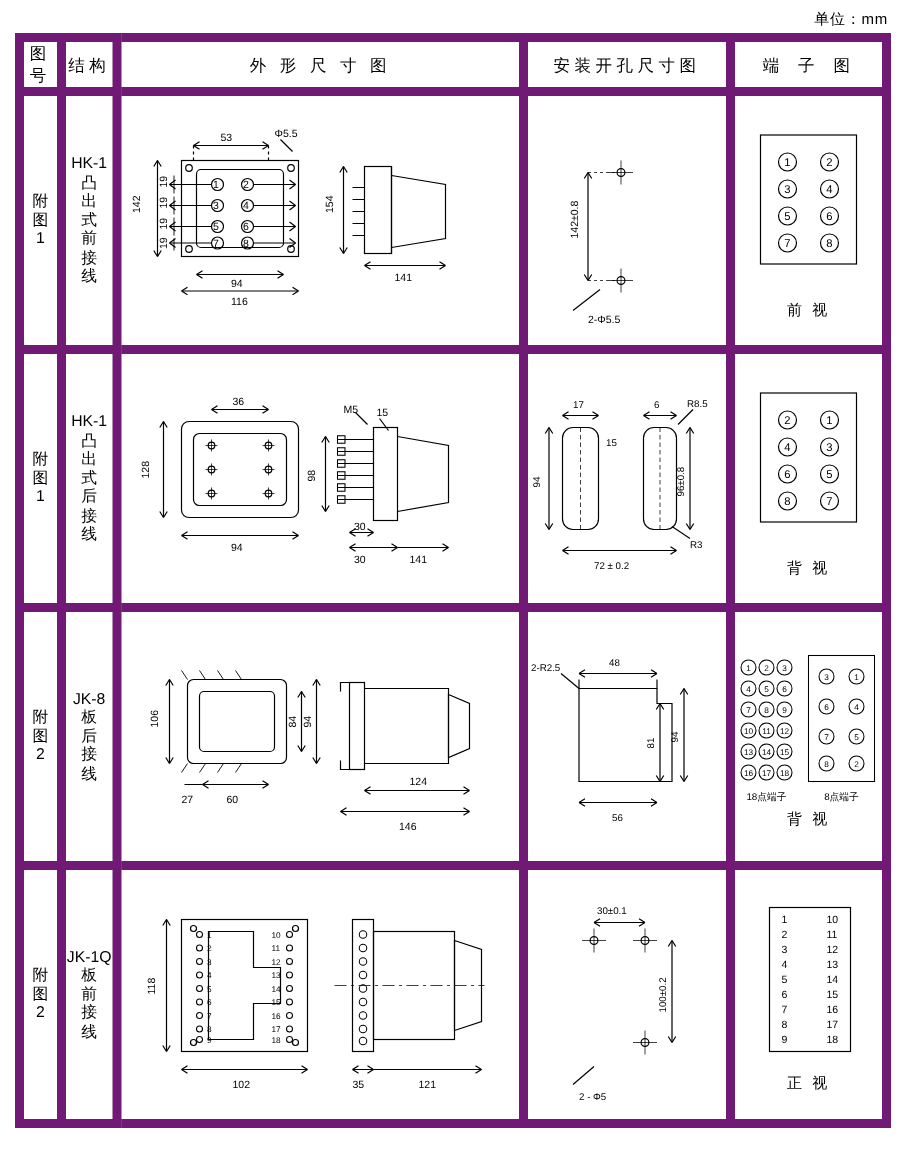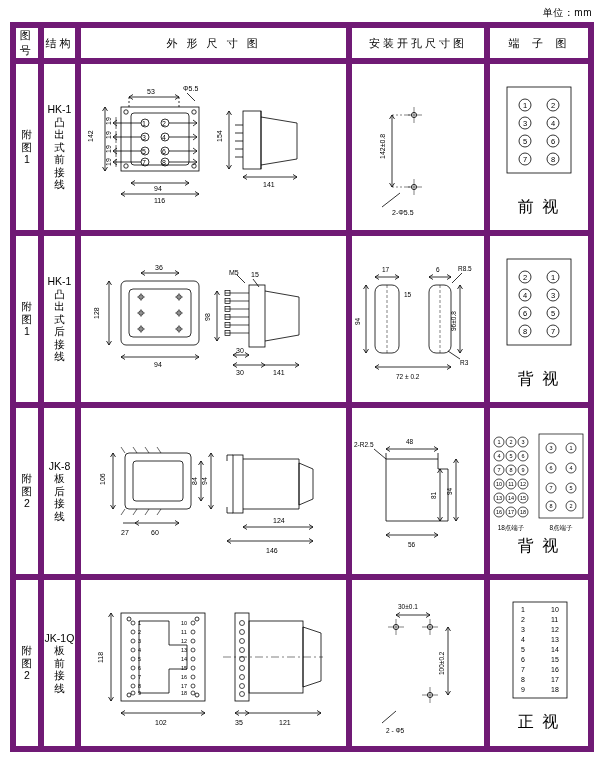--- a/index.html
+++ b/index.html
@@ -11,21 +11,21 @@
   table.main th{font-size:11px;font-weight:normal;height:22px;letter-spacing:3px;}
   .c-no{width:30px;}
   .c-st{width:46px;}
   .c-out{width:268px;}
   .c-hole{width:120px;}
   .c-term{width:100px;font-family:Liberation Mono, monospace;}
   td.cell{vertical-align:middle;text-align:center;position:relative;}
   .rowh{height:172px;}
   .stack{display:flex;flex-direction:column;align-items:center;justify-content:center;font-size:10.5px;line-height:12.5px;}
   svg{display:block;margin:0 auto;}
-  .cap{font-size:16px;text-align:center;letter-spacing:2px;}
+  .cap{font-size:10px;text-align:center;letter-spacing:2px;}
   text{font-family:"Liberation Sans","DejaVu Sans",sans-serif;}
 </style>
 </head>
 <body>
 
 <div id="page">
 
   <div class="unit">单位：mm</div>
 
   <table class="main">

